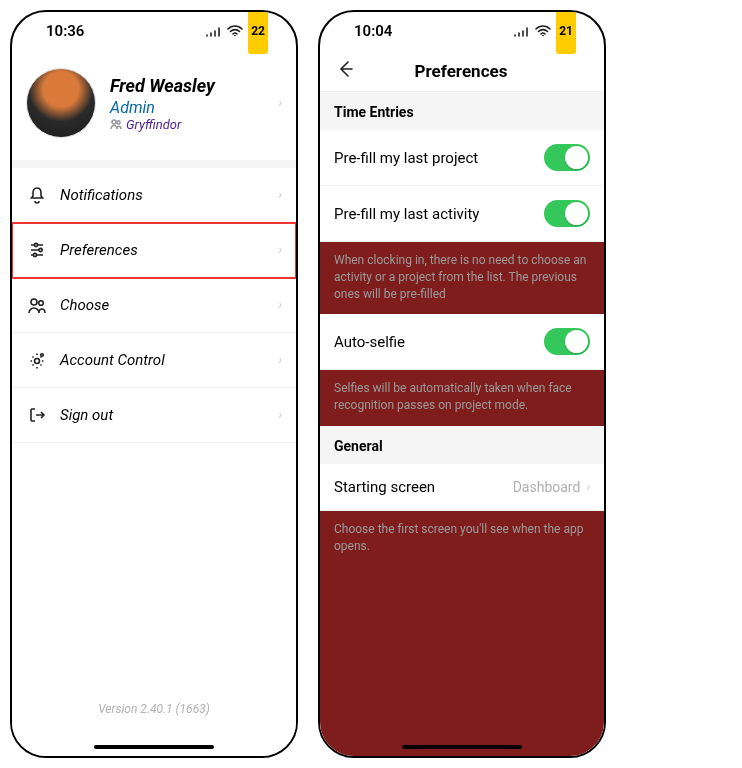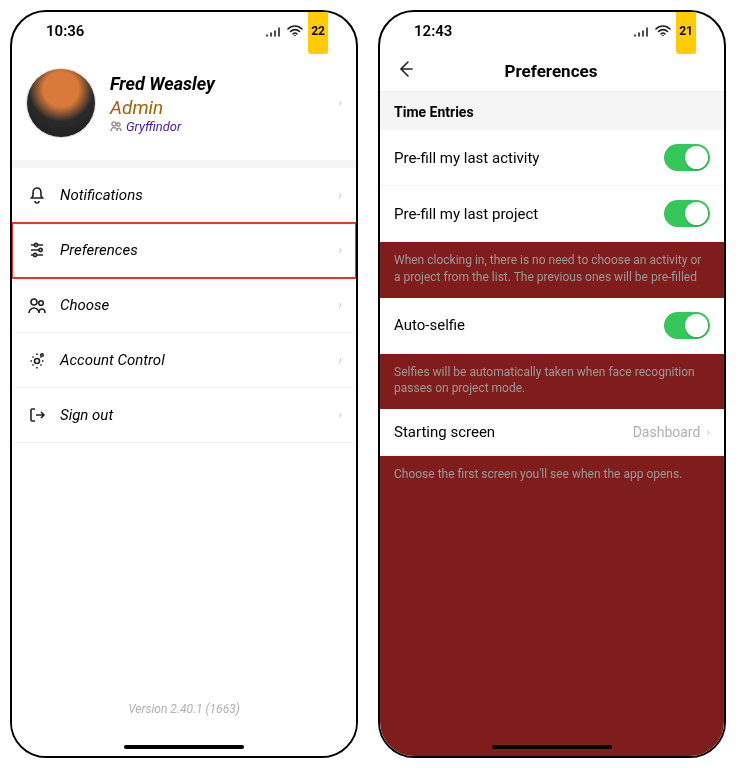--- a/index.html
+++ b/index.html
@@ -6,21 +6,21 @@
   body {
     font-family: -apple-system, BlinkMacSystemFont, "Segoe UI", Roboto, sans-serif;
     background: #fff;
     display: flex;
     gap: 20px;
     padding: 10px;
     width: 742px;
     height: 768px;
   }
   .phone {
-    width: 348px;
+    width: 288px;
     height: 748px;
     border: 2px solid #000;
     border-radius: 36px;
     background: #fff;
     position: relative;
     overflow: hidden;
     display: flex;
     flex-direction: column;
   }
   .status-bar {
@@ -65,21 +65,21 @@
     gap: 14px;
   }
   .avatar {
     width: 70px; height: 70px; border-radius: 50%;
     background: radial-gradient(circle at 50% 30%, #d97a3a 30%, #2a2a2a 55%, #1a1a1a 100%);
     flex-shrink: 0;
     border: 1px solid #ddd;
   }
   .profile-text { flex: 1; }
   .profile-name { font-size: 18px; font-weight: 700; margin-bottom: 2px; }
-  .profile-role { font-size: 19px; color: #a16207; }
+  .profile-role { font-size: 16px; color: #0369a1; }
   .profile-team { font-size: 13px; color: #4c1d95; display: flex; align-items: center; gap: 4px; }
   .menu-list { display: flex; flex-direction: column; }
   .menu-item {
     display: flex;
     align-items: center;
     padding: 16px 14px;
     gap: 12px;
     border-bottom: 1px solid #f2f2f2;
   }
   .menu-item.highlighted { outline: 2px solid #e33; outline-offset: -1px; }
@@ -231,21 +231,21 @@
       </div>
     </div>
 
     <div class="version">Version 2.40.1 (1663)</div>
   </div>
   <div class="home-indicator"></div>
 </div>
 
 <div class="phone">
   <div class="status-bar">
-    <span>12:43</span>
+    <span>10:04</span>
     <span class="status-right">
       <svg width="16" height="11">
           <path d="M1 9v1M5 7v3M9 5v5M13 2v8" stroke-linecap="round"></path>
         </svg>
       <svg width="16" height="12">
           <path d="M1 4c4-4 10-4 14 0M3.5 6.5c2.5-2.5 6.5-2.5 9 0M6 9c1.2-1.2 2.8-1.2 4 0" stroke-linecap="round"></path>
           <circle cx="8" cy="10.5" r="0.8" fill="#000" stroke="none"></circle>
         </svg>
       <span class="battery">21</span>
     </span>
@@ -257,35 +257,36 @@
           <path d="M14 4l-7 7 7 7M7 11h11" stroke-linecap="round"></path>
         </svg>
     </span>
     <span class="header-title">Preferences</span>
   </div>
 
   <div class="content">
     <div class="section-header">Time Entries</div>
 
     <div class="pref-row">
+      <span class="pref-label">Pre-fill my last project</span>
+      <div class="toggle"></div>
+    </div>
+    <div class="pref-row">
       <span class="pref-label">Pre-fill my last activity</span>
       <div class="toggle"></div>
     </div>
-    <div class="pref-row">
-      <span class="pref-label">Pre-fill my last project</span>
-      <div class="toggle"></div>
-    </div>
     <div class="help-text">When clocking in, there is no need to choose an activity or a project from the list. The previous ones will be pre-filled</div>
 
     <div class="pref-row">
       <span class="pref-label">Auto-selfie</span>
       <div class="toggle"></div>
     </div>
     <div class="help-text">Selfies will be automatically taken when face recognition passes on project mode.</div>
 
+    <div class="section-header">General</div>
 
     <div class="pref-row">
       <span class="pref-label">Starting screen</span>
       <span class="pref-value">Dashboard</span>
       <span class="chevron">›</span>
     </div>
     <div class="help-text" style="flex:1">Choose the first screen you'll see when the app opens.</div>
   </div>
   <div class="home-indicator"></div>
 </div>

